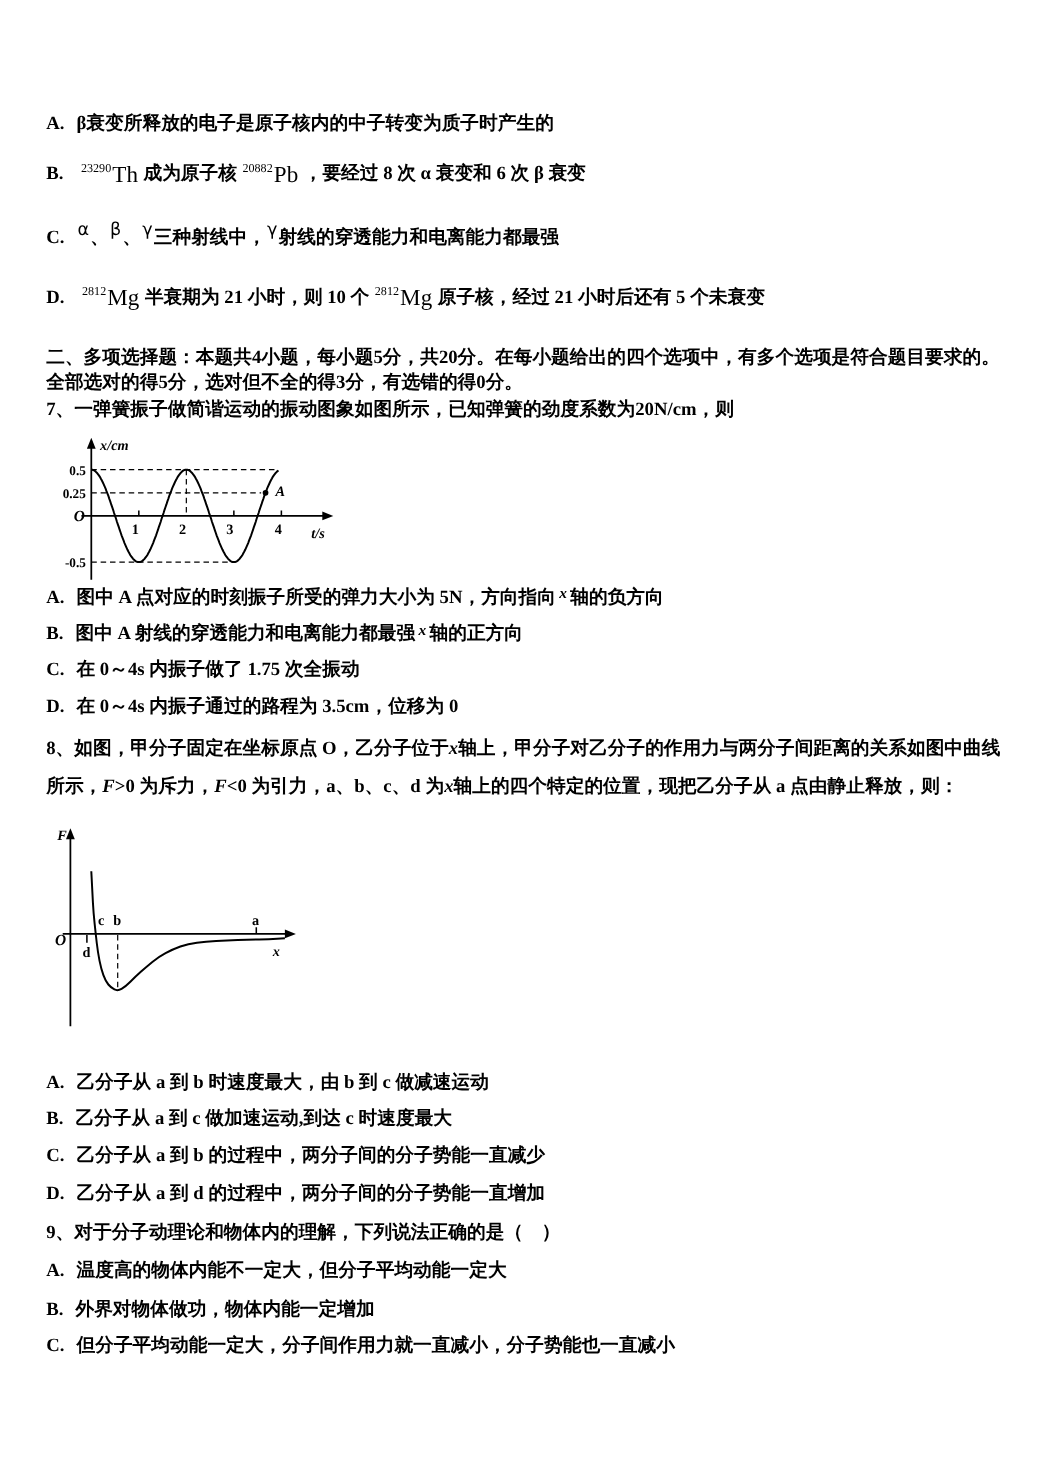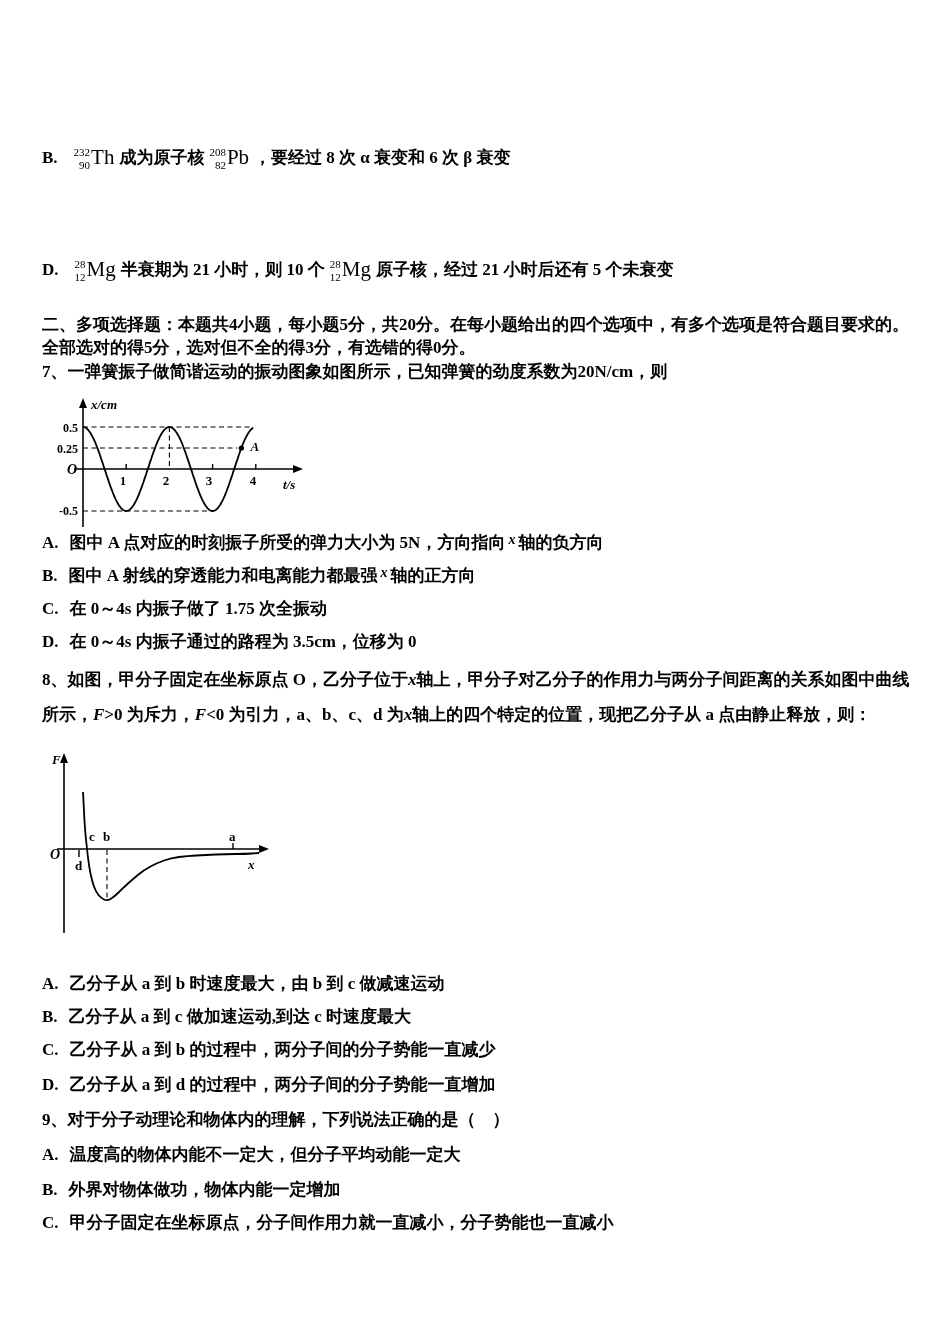--- a/index.html
+++ b/index.html
@@ -4,21 +4,21 @@
 <style>
   html,body{margin:0;padding:0;background:#ffffff;}
   .page{position:relative;width:950px;height:1344px;background:#ffffff;overflow:hidden;
         font-family:"Liberation Serif","DejaVu Serif",serif;color:#000;}
   .line{position:absolute;left:42px;white-space:nowrap;
         font:700 17px "Liberation Serif","DejaVu Serif",serif;line-height:24px;color:#000;}
   .lab{display:inline-block;margin-right:11px;}
   
   .nuclide{display:inline-flex;align-items:flex-start;position:relative;top:-7px;
            vertical-align:baseline;margin:0 5px;}
-  .stack{display:inline-flex;flex-direction:column;text-align:right;margin-right:1px;
+  .stack{display:inline-flex;flex-direction:row;text-align:right;margin-right:1px;
          font:400 11px "Liberation Serif","DejaVu Serif",serif;line-height:1.2;}
   .nsym{font:400 21px "Liberation Serif","DejaVu Serif",serif;line-height:1.1;}
   
   .greek{font:400 16px "DejaVu Sans",sans-serif;position:relative;top:-7px;margin:0 1px;}
   
   .v{font-style:italic;}
   .vr{font:700 italic 14px "Liberation Serif",serif;position:relative;top:-4px;margin:0 3px;}
   .chart{position:absolute;}
   .ax{stroke:#000;stroke-width:1.6;fill:none;}
   .curve{stroke:#000;stroke-width:1.8;fill:none;}
@@ -28,37 +28,43 @@
   .tks{font:700 12px "Liberation Serif","DejaVu Serif",serif;fill:#000;}
   .axlab{font:700 italic 13px "Liberation Serif","DejaVu Serif",serif;fill:#000;}
   .olab{font:700 italic 14px "Liberation Serif","DejaVu Serif",serif;fill:#000;}
   .ptlab{font:700 italic 13px "Liberation Serif","DejaVu Serif",serif;fill:#000;}
 </style>
 </head>
 <body>
 
 <div class="page">
 
+  <div class="line" style="top:100px">
+    <span class="lab">A.</span><span>β衰变所释放的电子是原子核内的中子转变为质子时产生的</span>
+  </div>
 
   <div class="line" style="top:146px">
     <span class="lab">B.</span><span class="nuclide">
         <span class="stack">
           <span>232</span>
           <span>90</span>
         </span>
         <span class="nsym">Th</span>
       </span><span>成为原子核</span><span class="nuclide">
         <span class="stack">
           <span>208</span>
           <span>82</span>
         </span>
         <span class="nsym">Pb</span>
       </span><span>，要经过 8 次 α 衰变和 6 次 β 衰变</span>
   </div>
 
+  <div class="line" style="top:204px">
+    <span class="lab">C.</span><span class="greek">α</span><span>、</span><span class="greek">β</span><span>、</span><span class="greek">γ</span><span>三种射线中，</span><span class="greek">γ</span><span>射线的穿透能力和电离能力都最强</span>
+  </div>
 
   <div class="line" style="top:258px">
     <span class="lab">D.</span><span class="nuclide">
         <span class="stack">
           <span>28</span>
           <span>12</span>
         </span>
         <span class="nsym">Mg</span>
       </span><span>半衰期为 21 小时，则 10 个</span><span class="nuclide">
         <span class="stack">
@@ -162,16 +168,16 @@
   </div>
 
   <div class="line" style="top:1108px">9、对于分子动理论和物体内的理解，下列说法正确的是（　）</div>
   <div class="line" style="top:1143px">
     <span class="lab">A.</span><span>温度高的物体内能不一定大，但分子平均动能一定大</span>
   </div>
   <div class="line" style="top:1178px">
     <span class="lab">B.</span><span>外界对物体做功，物体内能一定增加</span>
   </div>
   <div class="line" style="top:1211px">
-    <span class="lab">C.</span><span>甲分子固定在坐标原点，分子间作用力就一直减小，分子势能也一直减小</span>
+    <span class="lab">C.</span><span>但分子平均动能一定大，分子间作用力就一直减小，分子势能也一直减小</span>
   </div>
 
 </div>
 
 </body></html>

